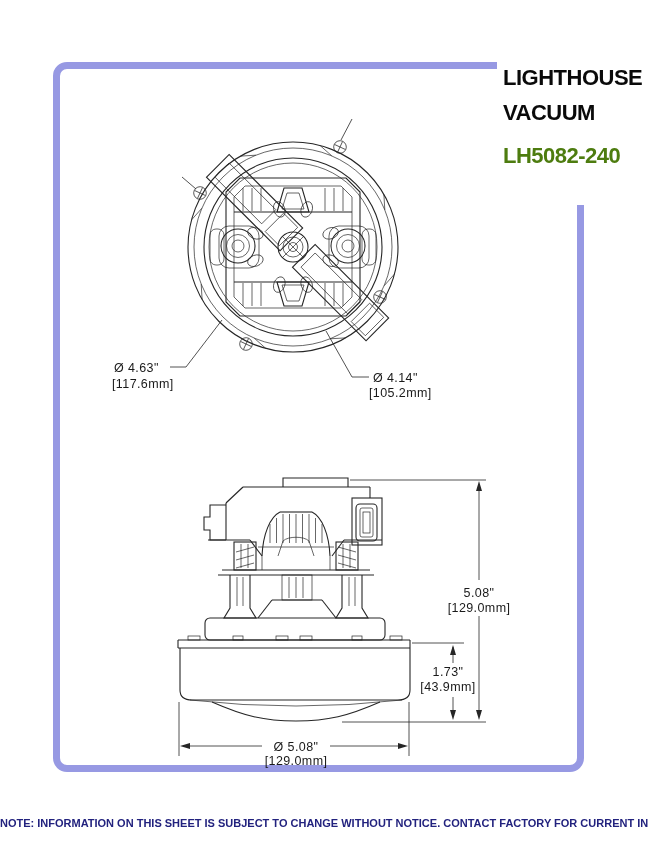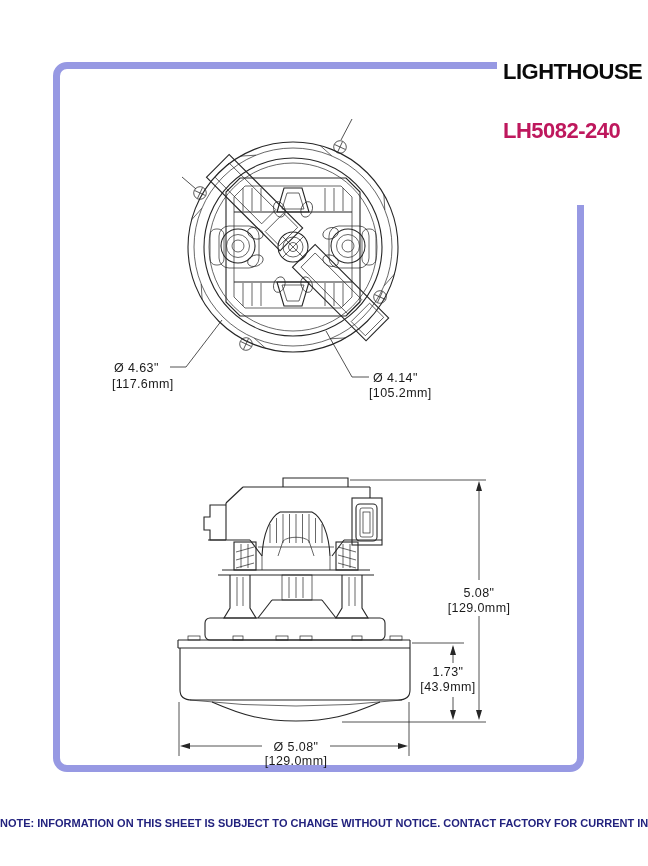--- a/index.html
+++ b/index.html
@@ -28,23 +28,24 @@
     fill:#1a1a1a;stroke:none !important;font-family:"Liberation Sans", sans-serif;
     font-size:12.5px;letter-spacing:0.4px;
   }
   .title-block{
     position:absolute;left:497px;top:0;width:151px;height:205px;background:#ffffff;
     z-index:3;box-sizing:border-box;padding:57px 0 0 6px;
   }
   .brand-line{
     font-size:22px;font-weight:bold;line-height:29px;letter-spacing:-0.5px;color:#0a0a0a;
     white-space:nowrap;
+    margin-top:6px;
   }
   .model-number{
-    font-size:22px;font-weight:bold;letter-spacing:-0.5px;color:#be185d;margin-top:32px;
+    font-size:22px;font-weight:bold;letter-spacing:-0.5px;color:#4d7c0f;margin-top:16px;
     white-space:nowrap;
   }
   .footer-note{
     position:absolute;left:0;top:817px;width:648px;text-align:center;z-index:3;
     font-size:11px;font-weight:bold;color:var(--note-text);letter-spacing:0px;white-space:nowrap;
   }
 </style>
 </head>
 <body>
 
@@ -299,16 +300,17 @@
       <polygon class="arrow" points="180,746 190,743 190,749"></polygon>
       <polygon class="arrow" points="408,746 398,743 398,749"></polygon>
       <text class="dimtext" x="296" y="751" text-anchor="middle">Ø 5.08"</text>
       <text class="dimtext" x="296" y="765" text-anchor="middle">[129.0mm]</text>
     </g>
   </g>
 </svg>
 
 <div class="title-block">
   <div class="brand-line">LIGHTHOUSE</div>
+  <div class="brand-line">VACUUM</div>
   <div class="model-number">LH5082-240</div>
 </div>
 
 <div class="footer-note">NOTE: INFORMATION ON THIS SHEET IS SUBJECT TO CHANGE WITHOUT NOTICE. CONTACT FACTORY FOR CURRENT INFORMATION</div>
 
 </body></html>

